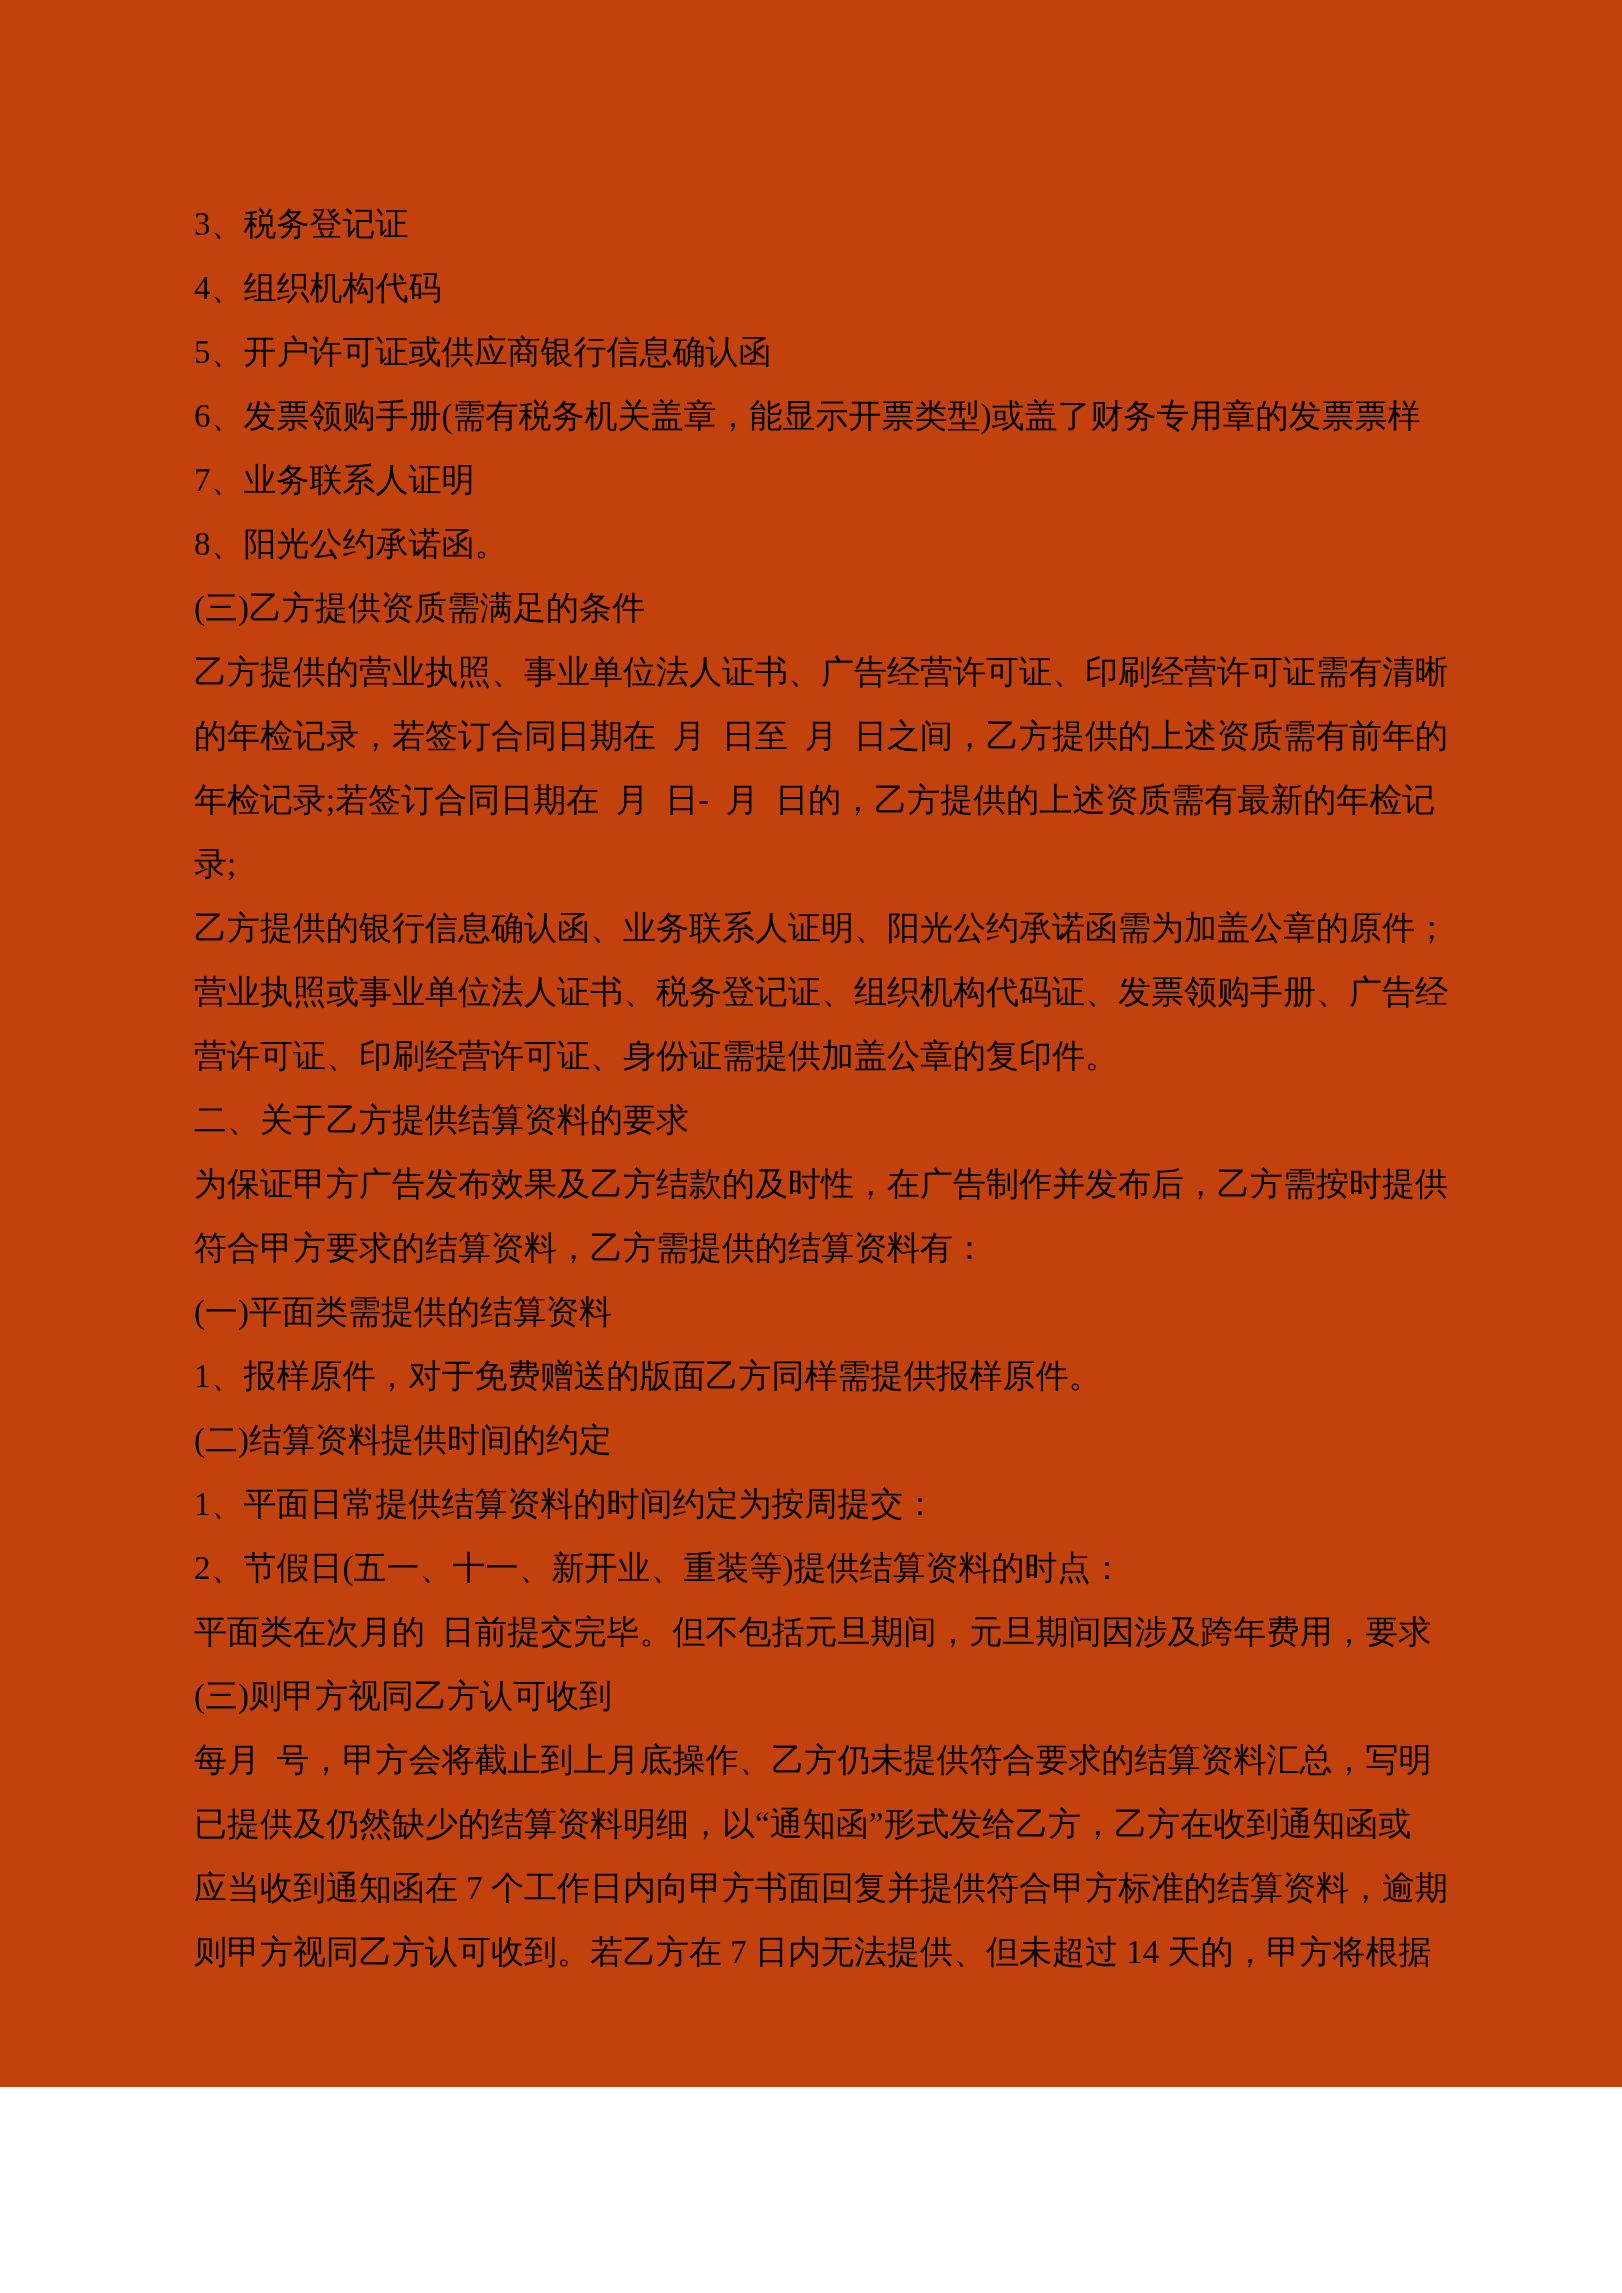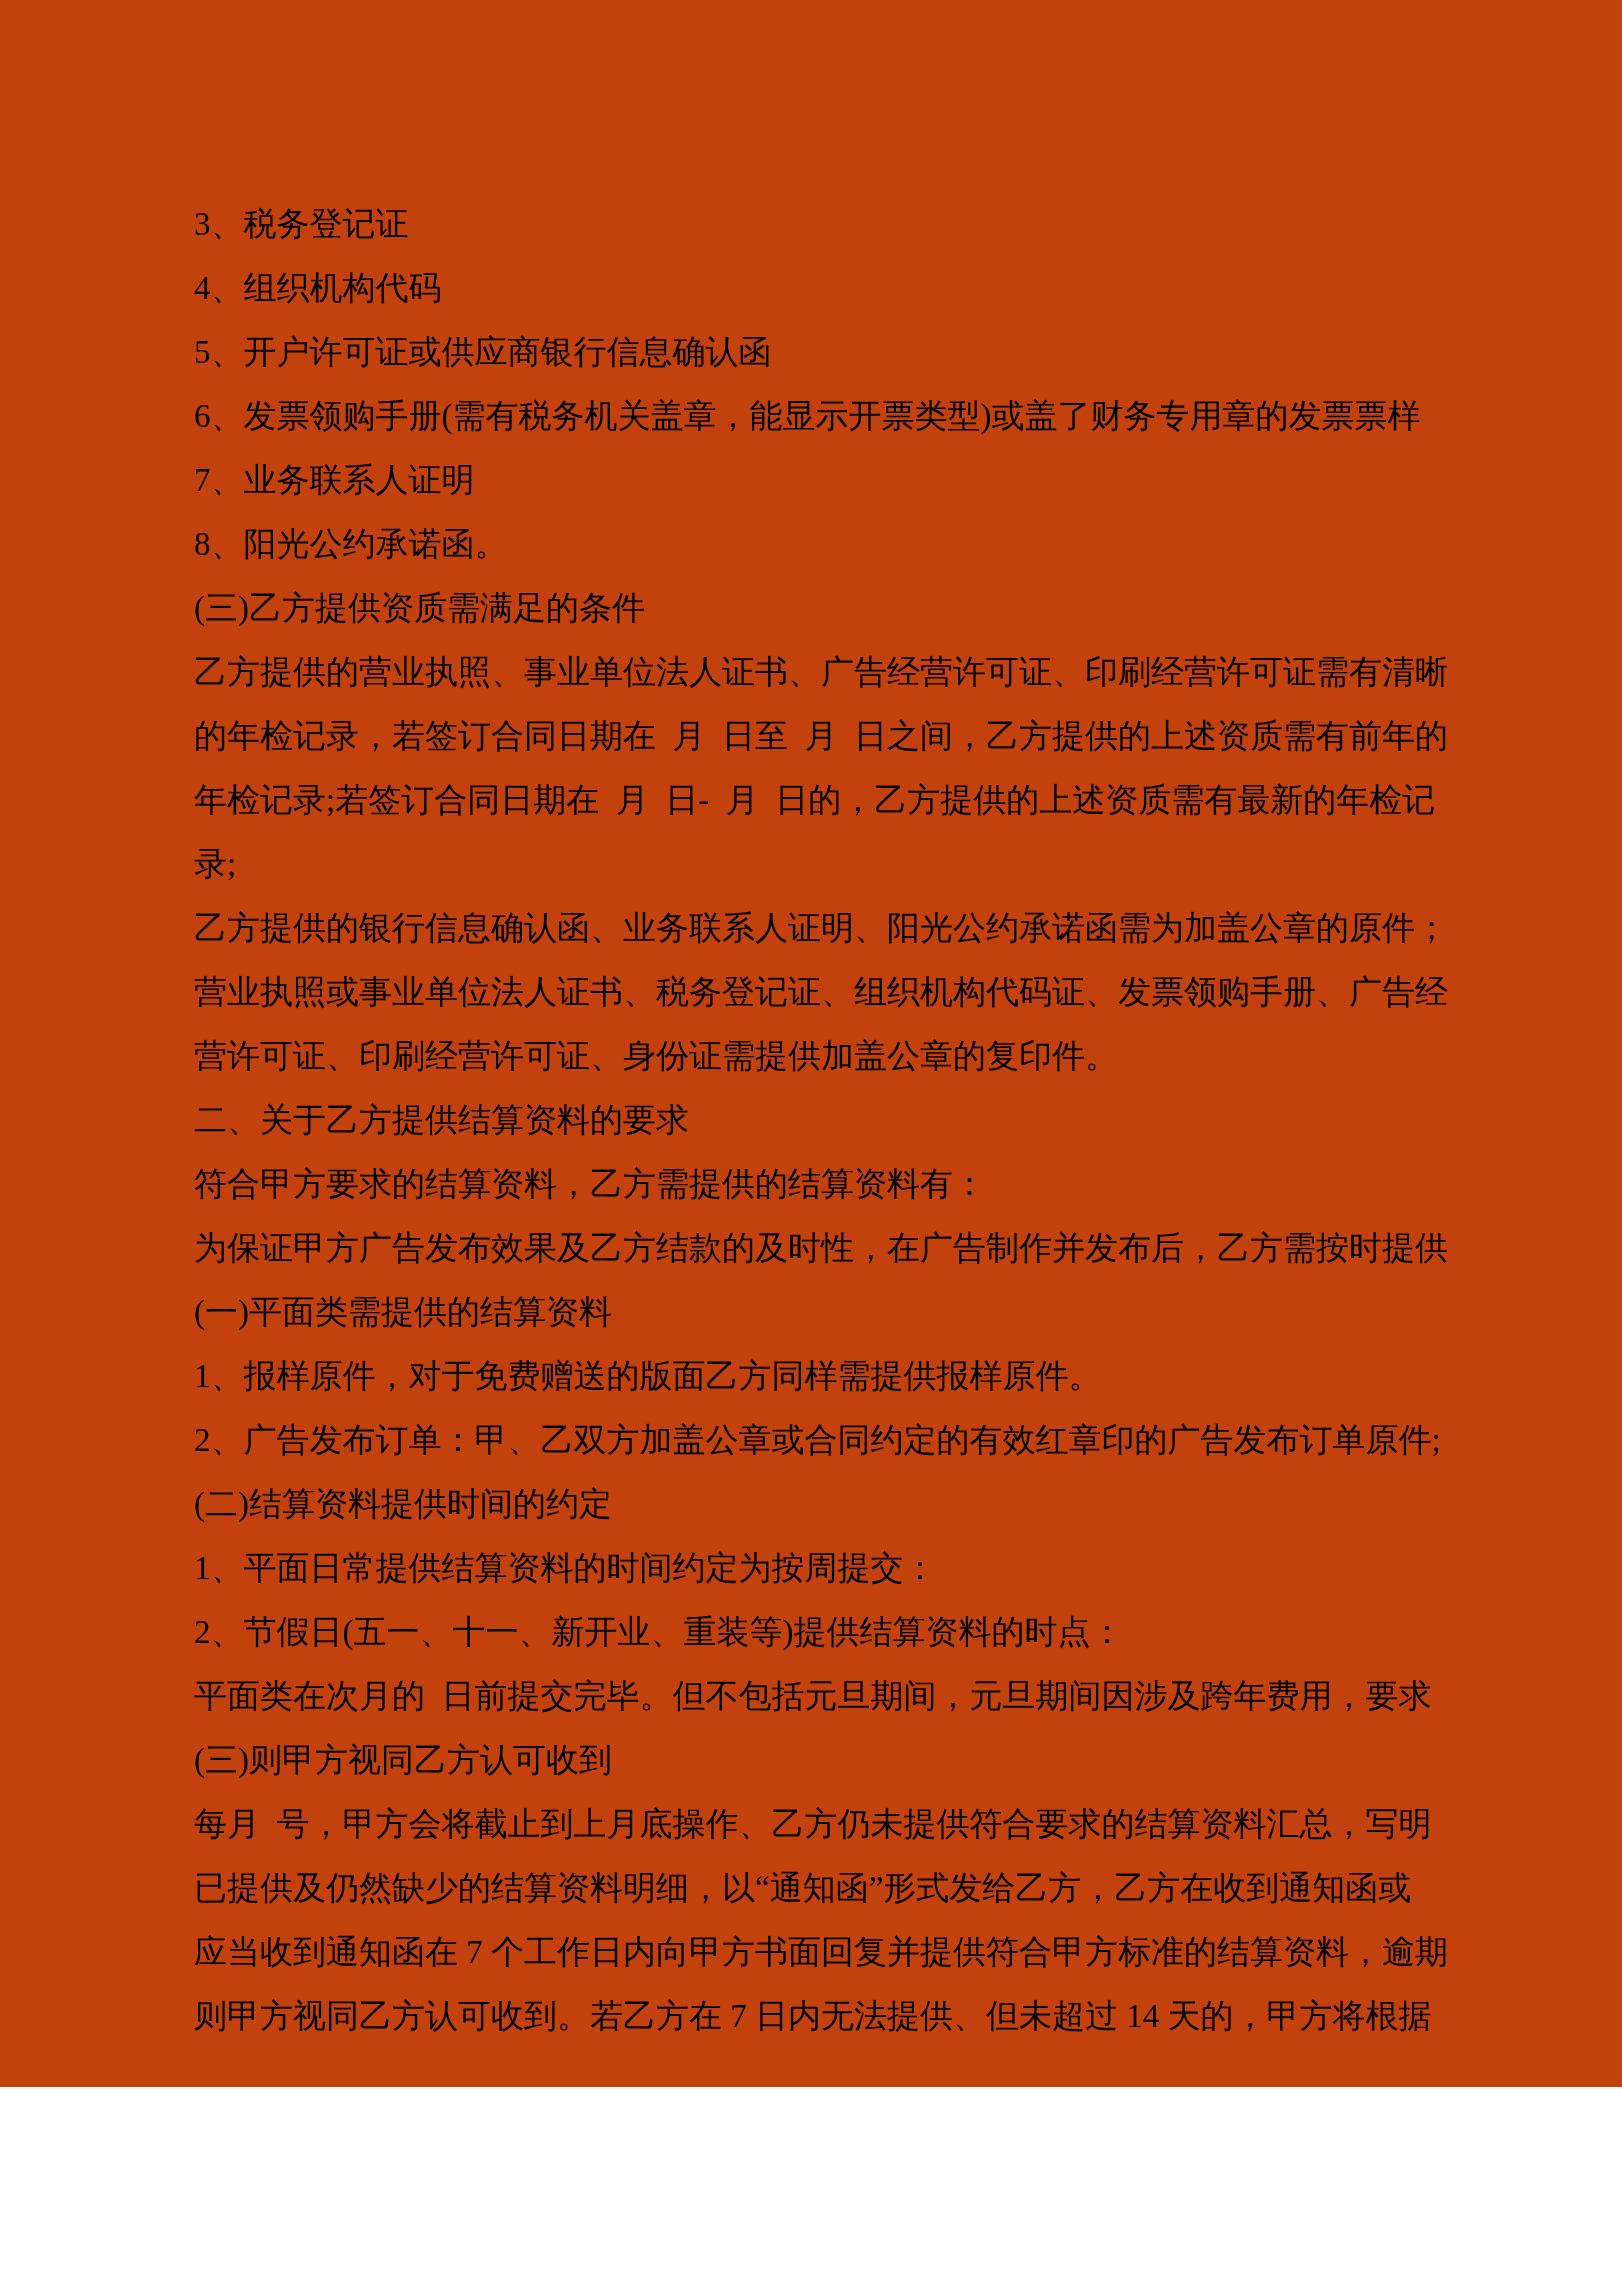--- a/index.html
+++ b/index.html
@@ -56,25 +56,24 @@
       <p class="line">8、阳光公约承诺函。</p>
       <p class="line">(三)乙方提供资质需满足的条件</p>
       <p class="line">乙方提供的营业执照、事业单位法人证书、广告经营许可证、印刷经营许可证需有清晰</p>
       <p class="line">的年检记录，若签订合同日期在  月  日至  月  日之间，乙方提供的上述资质需有前年的</p>
       <p class="line">年检记录;若签订合同日期在  月  日-  月  日的，乙方提供的上述资质需有最新的年检记</p>
       <p class="line">录;</p>
       <p class="line">乙方提供的银行信息确认函、业务联系人证明、阳光公约承诺函需为加盖公章的原件；</p>
       <p class="line">营业执照或事业单位法人证书、税务登记证、组织机构代码证、发票领购手册、广告经</p>
       <p class="line">营许可证、印刷经营许可证、身份证需提供加盖公章的复印件。</p>
       <p class="line">二、关于乙方提供结算资料的要求</p>
+      <p class="line">为保证甲方广告发布效果及乙方结款的及时性，在广告制作并发布后，乙方需按时提供</p>
       <p class="line">符合甲方要求的结算资料，乙方需提供的结算资料有：</p>
-      <p class="line">为保证甲方广告发布效果及乙方结款的及时性，在广告制作并发布后，乙方需按时提供</p>
       <p class="line">(一)平面类需提供的结算资料</p>
       <p class="line">1、报样原件，对于免费赠送的版面乙方同样需提供报样原件。</p>
-      <p class="line">2、广告发布订单：甲、乙双方加盖公章或合同约定的有效红章印的广告发布订单原件;</p>
       <p class="line">(二)结算资料提供时间的约定</p>
       <p class="line">1、平面日常提供结算资料的时间约定为按周提交：</p>
       <p class="line">2、节假日(五一、十一、新开业、重装等)提供结算资料的时点：</p>
       <p class="line">平面类在次月的  日前提交完毕。但不包括元旦期间，元旦期间因涉及跨年费用，要求</p>
       <p class="line">(三)则甲方视同乙方认可收到</p>
       <p class="line">每月  号，甲方会将截止到上月底操作、乙方仍未提供符合要求的结算资料汇总，写明</p>
       <p class="line">已提供及仍然缺少的结算资料明细，以“通知函”形式发给乙方，乙方在收到通知函或</p>
       <p class="line">应当收到通知函在 7 个工作日内向甲方书面回复并提供符合甲方标准的结算资料，逾期</p>
       <p class="line">则甲方视同乙方认可收到。若乙方在 7 日内无法提供、但未超过 14 天的，甲方将根据</p>
     </div>

